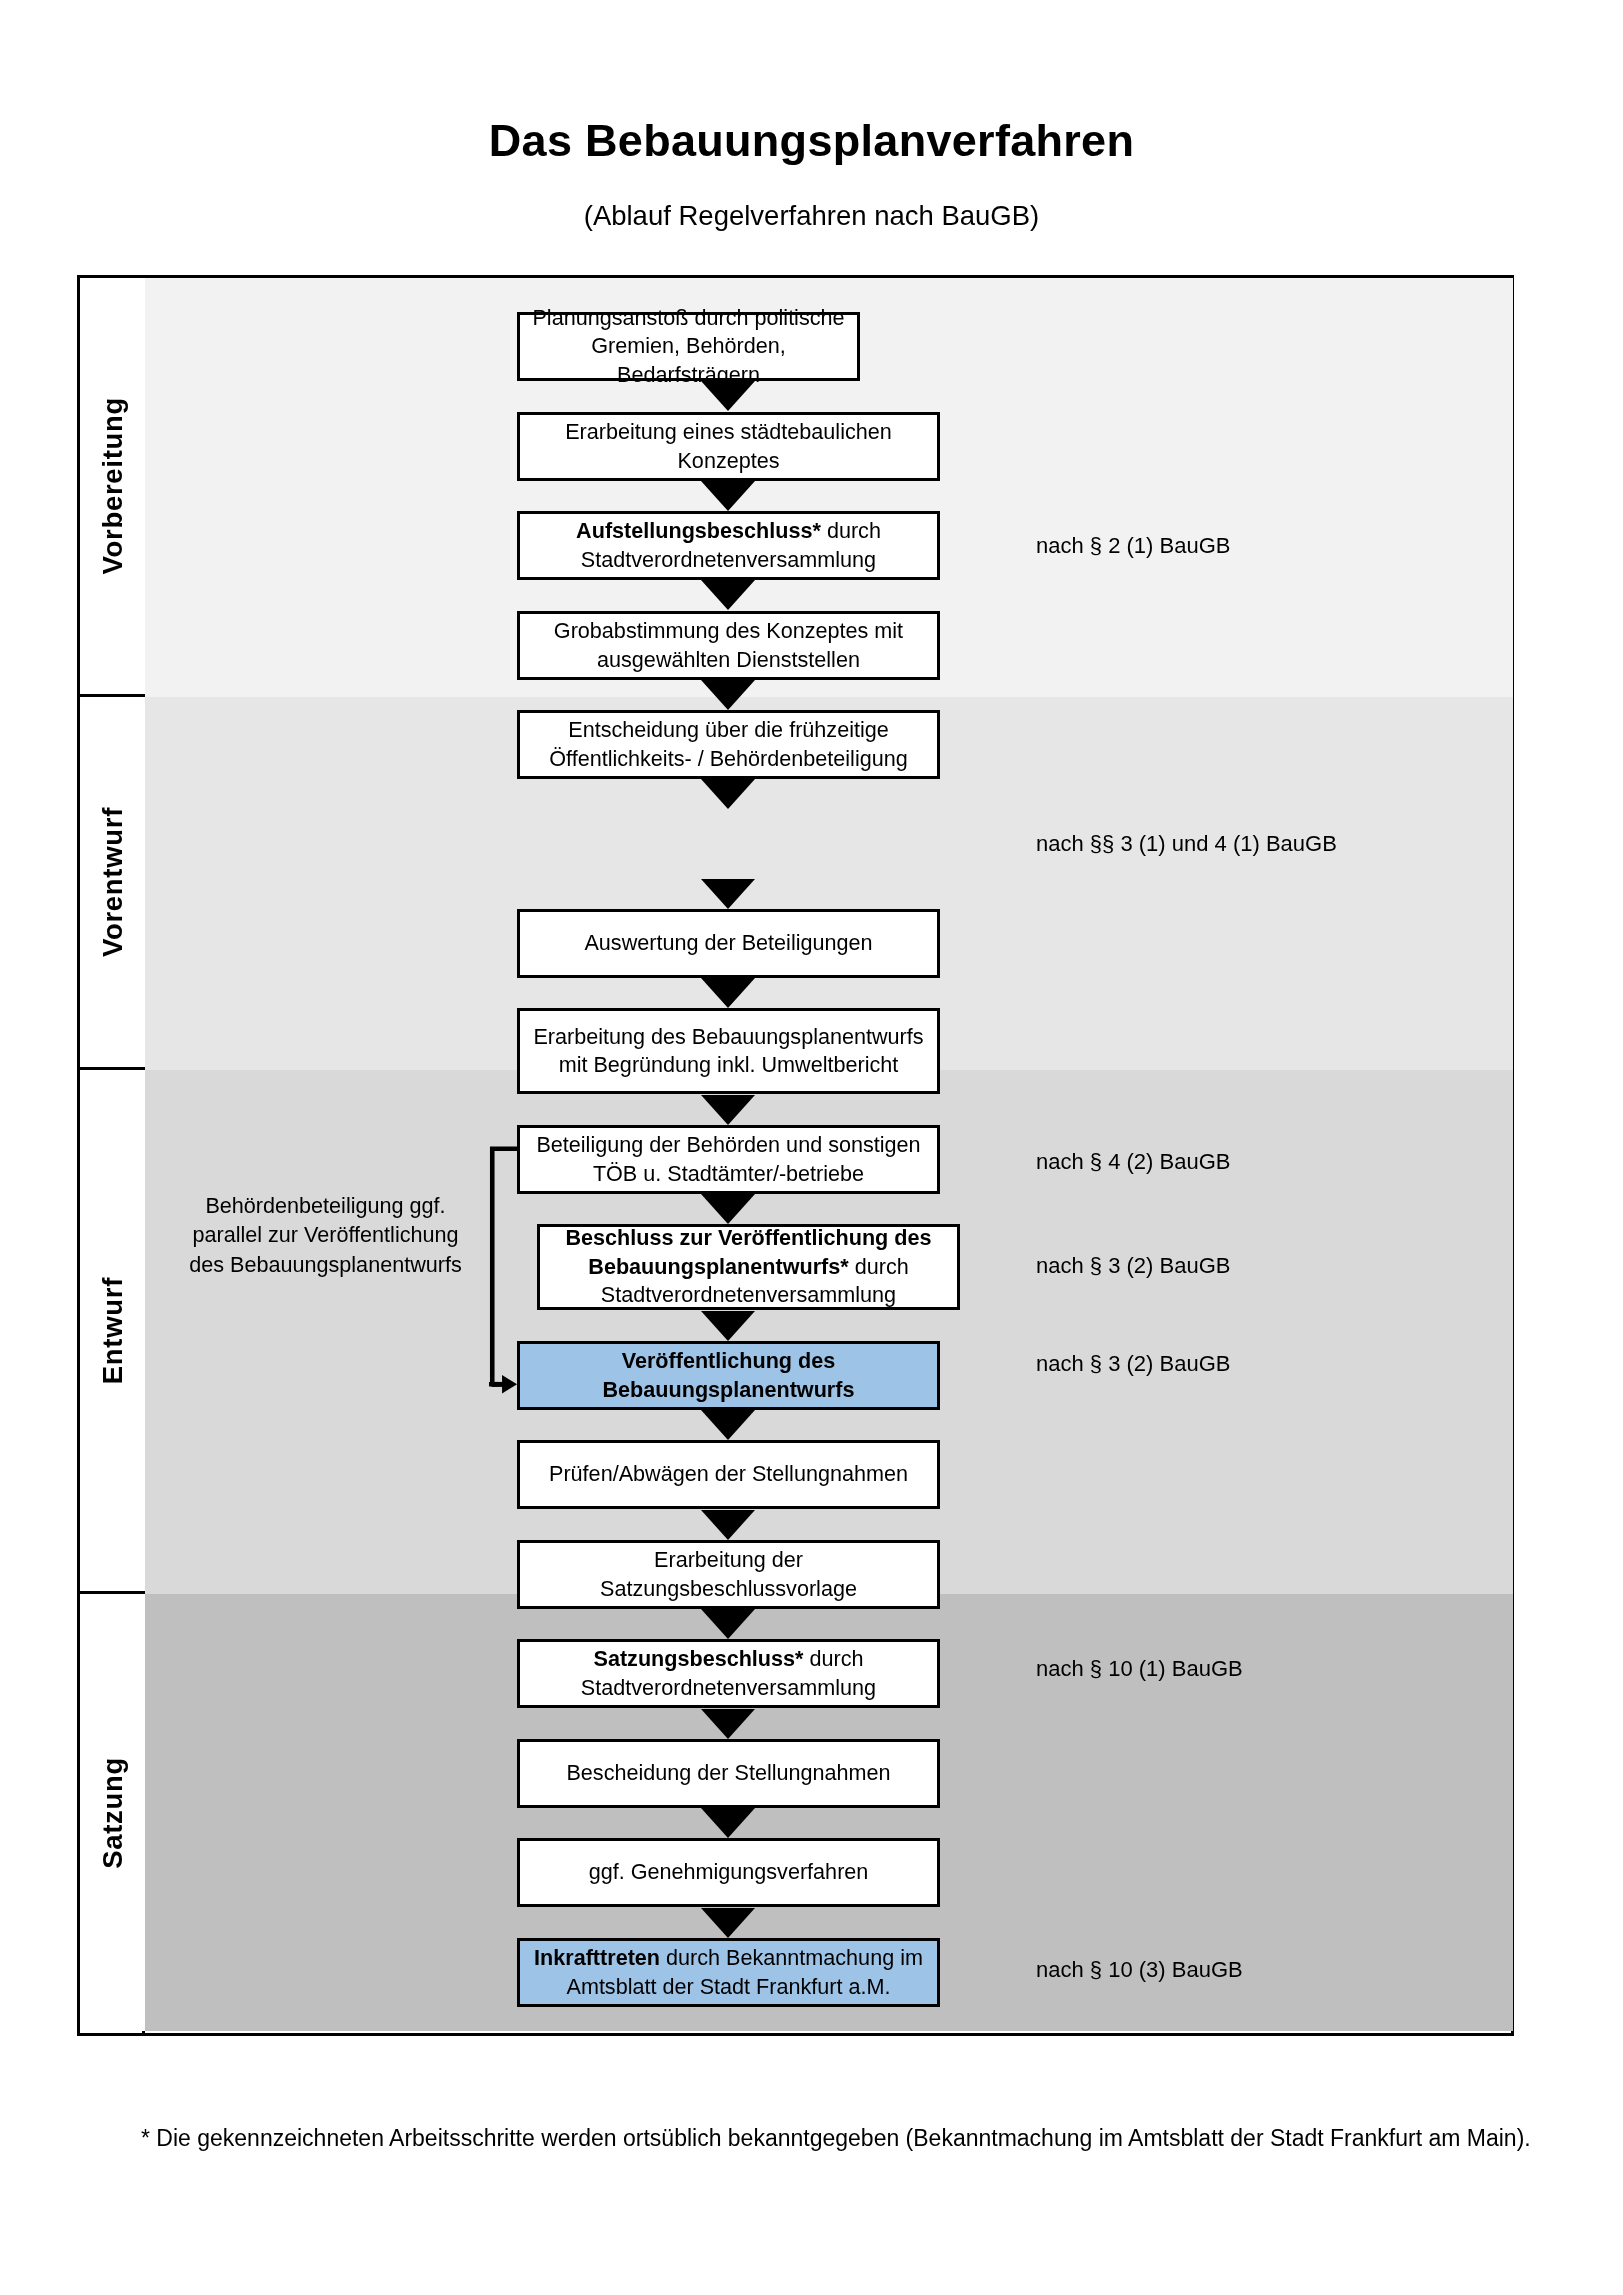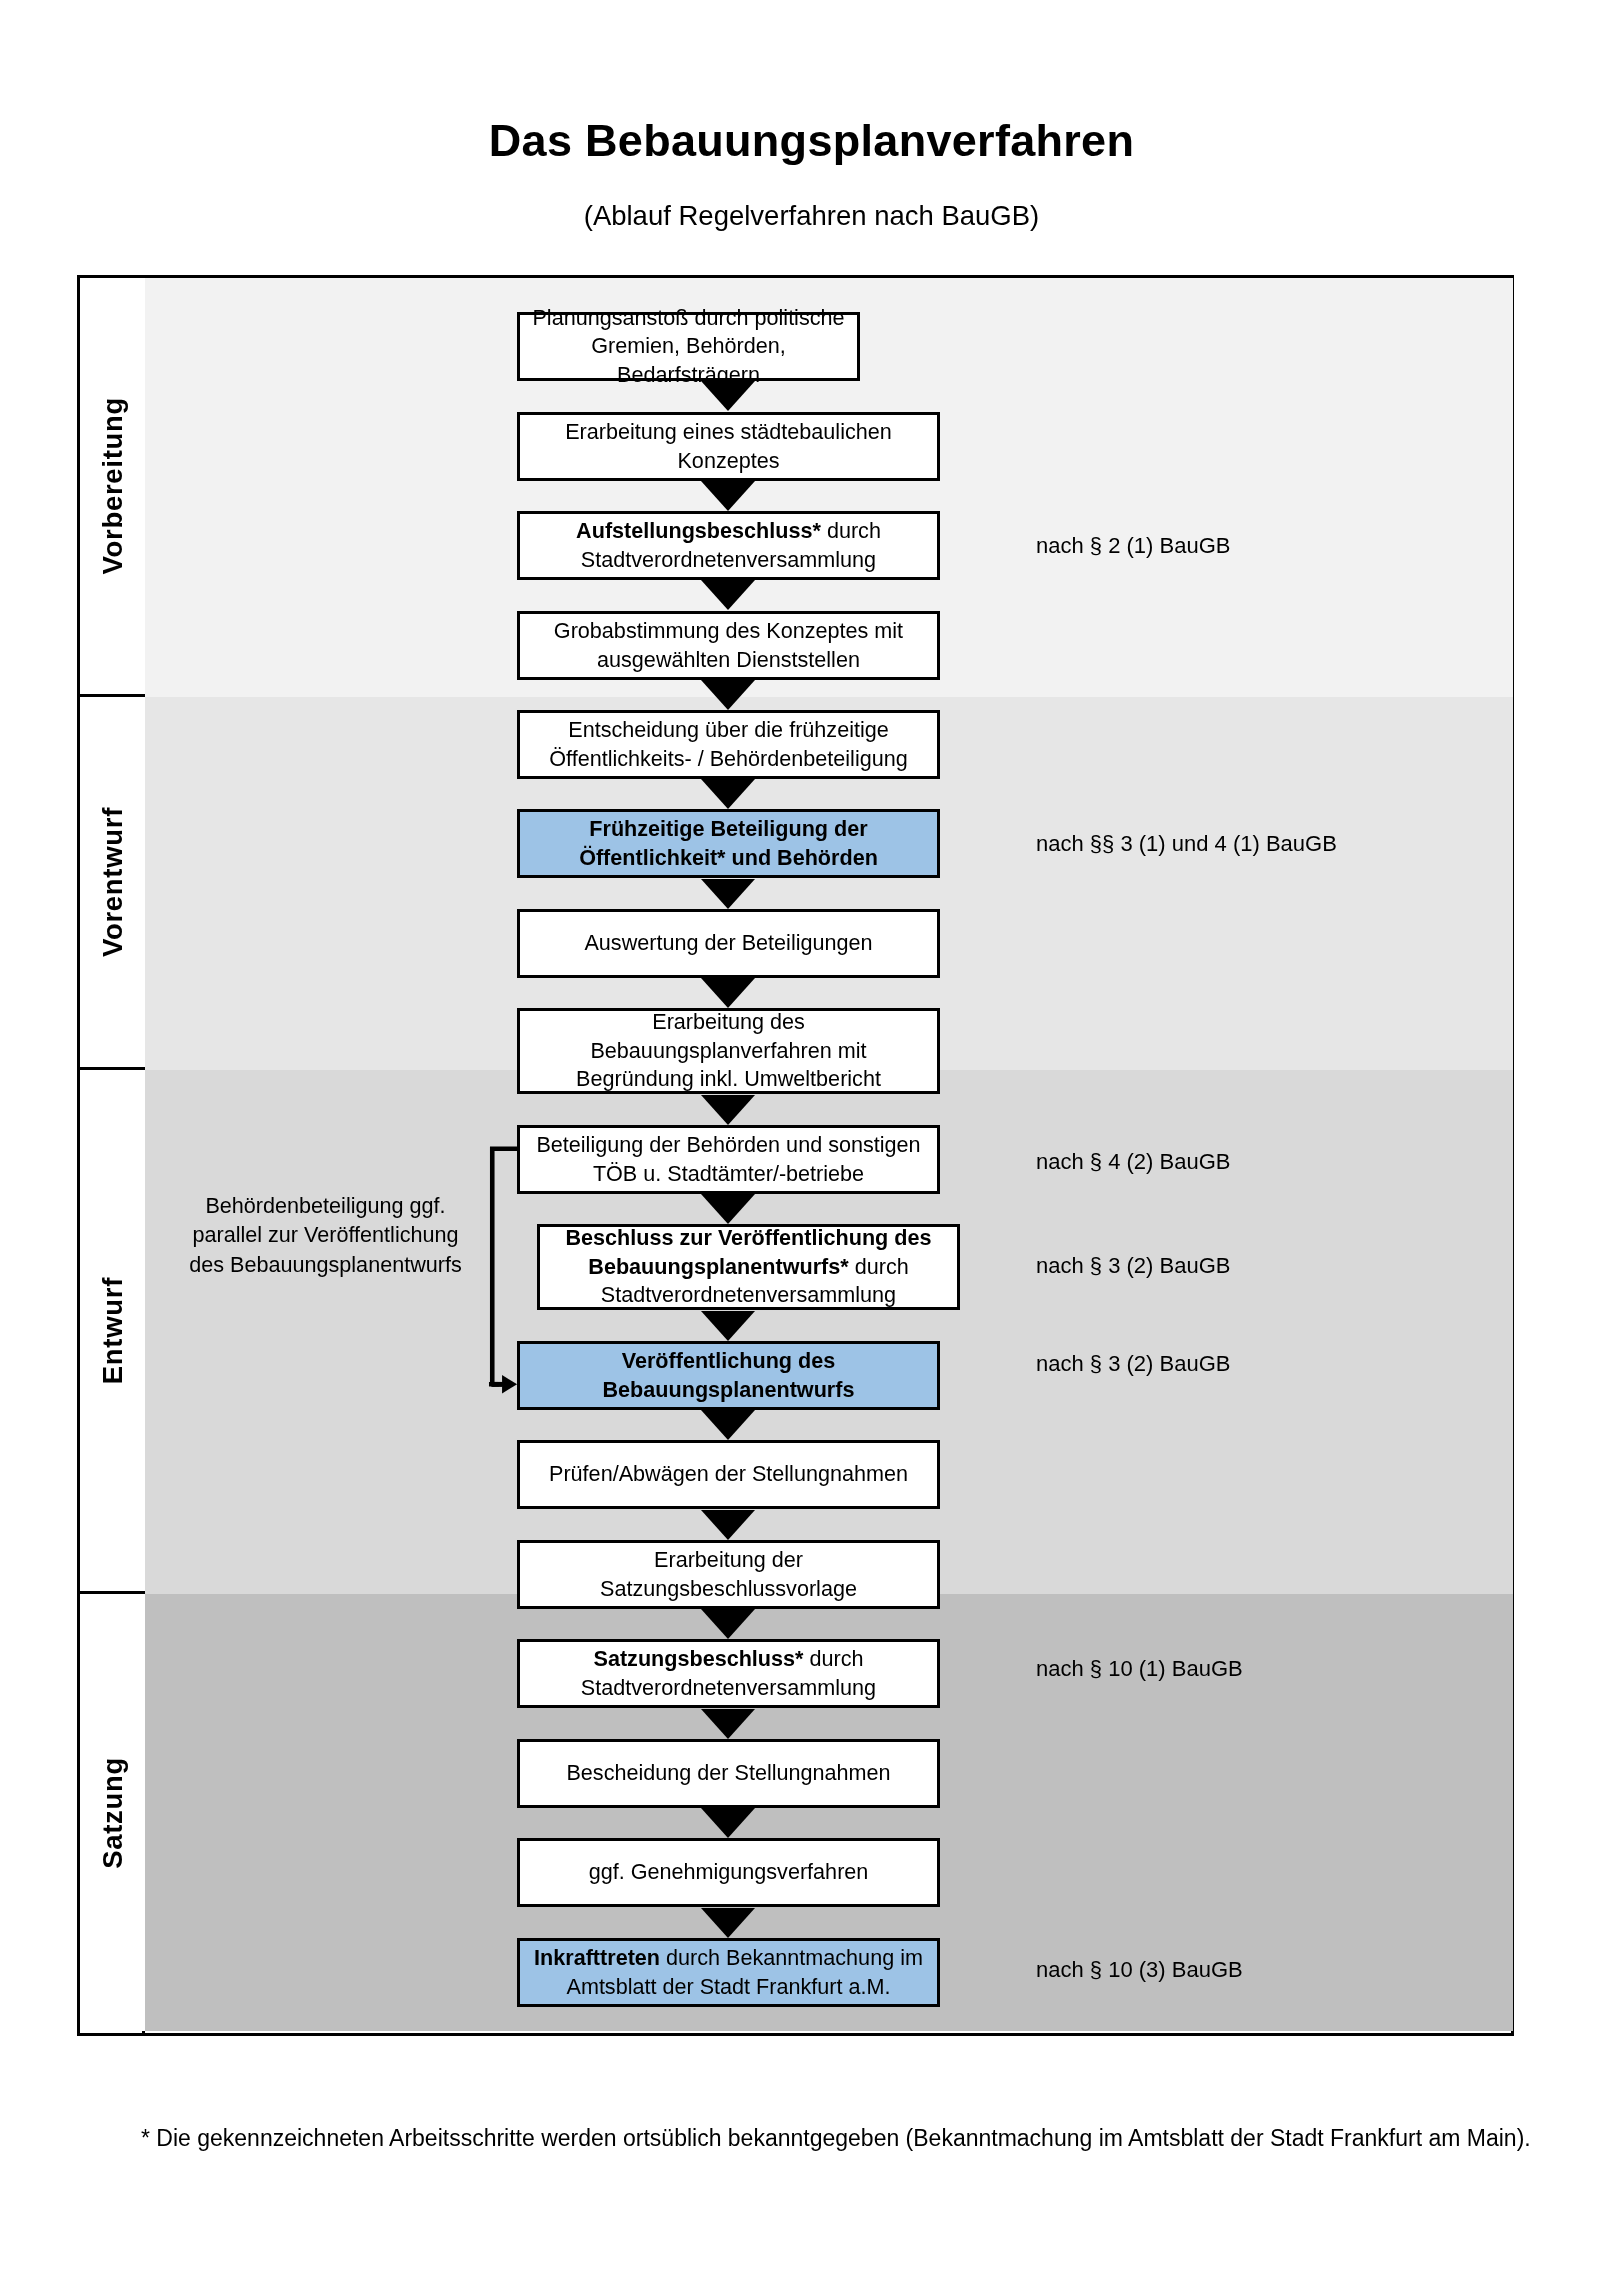--- a/index.html
+++ b/index.html
@@ -159,37 +159,32 @@
   </div>
   <div class="arrow-down" style="left:621px;top:402px;"></div>
 
   <div class="pbox" style="left:437px;top:432px;width:423px;height:69px;">
     <span>
       <b></b><span>Entscheidung über die frühzeitige Öffentlichkeits- / Behördenbeteiligung</span>
     </span>
   </div>
   <div class="arrow-down" style="left:621px;top:501px;"></div>
 
-  <div class="pbox blue" style="left:437px;top:531px;width:423px;height:69px;">
-    <span>
-      <b>Frühzeitige Beteiligung der Öffentlichkeit* und Behörden</b><span></span>
-    </span>
-  </div>
   <div class="arrow-down" style="left:621px;top:601px;"></div>
 
   <div class="pbox" style="left:437px;top:631px;width:423px;height:69px;">
     <span>
       <b></b><span>Auswertung der Beteiligungen</span>
     </span>
   </div>
   <div class="arrow-down" style="left:621px;top:700px;"></div>
 
   <div class="pbox" style="left:437px;top:730px;width:423px;height:86px;">
     <span>
-      <b></b><span>Erarbeitung des Bebauungsplanverfahren mit Begründung inkl. Umweltbericht</span>
+      <b></b><span>Erarbeitung des Bebauungsplanentwurfs mit Begründung inkl. Umweltbericht</span>
     </span>
   </div>
   <div class="arrow-down" style="left:621px;top:817px;"></div>
 
   <div class="pbox" style="left:437px;top:847px;width:423px;height:69px;">
     <span>
       <b></b><span>Beteiligung der Behörden und sonstigen TÖB u. Stadtämter/-betriebe</span>
     </span>
   </div>
   <div class="arrow-down" style="left:621px;top:916px;"></div>

